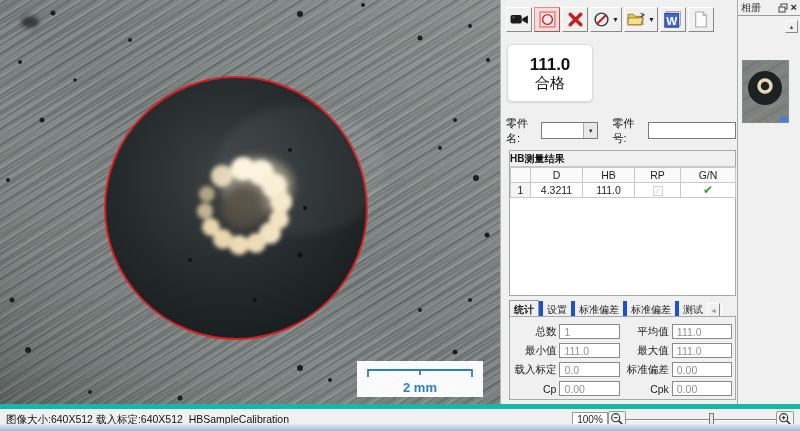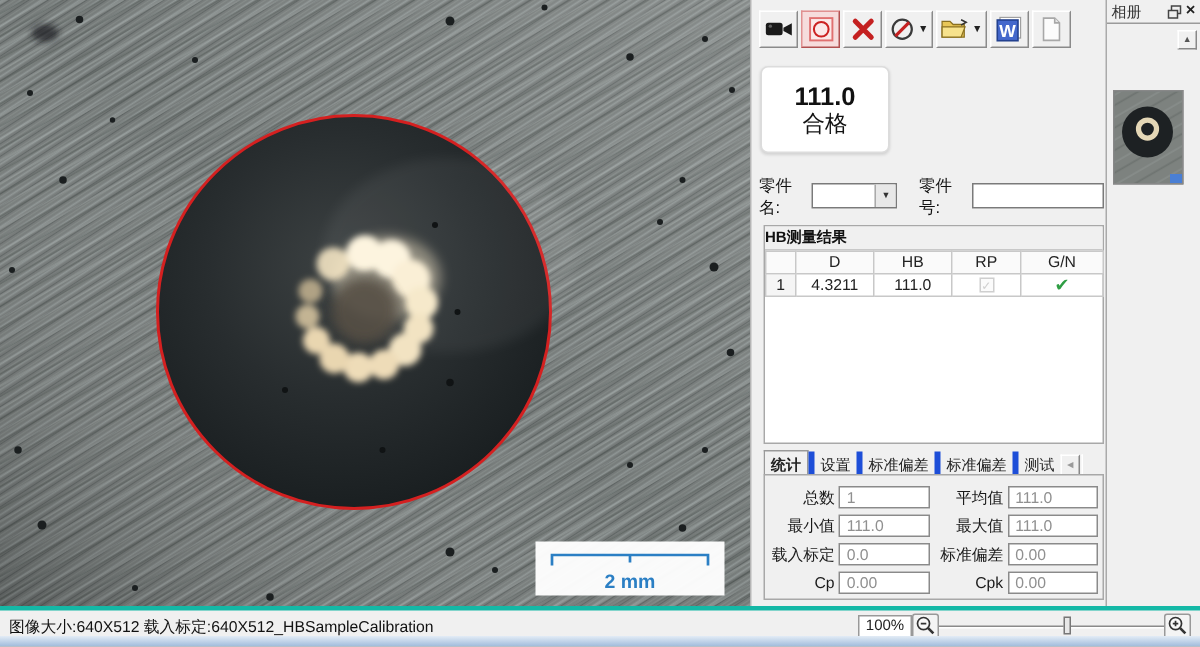--- a/index.html
+++ b/index.html
@@ -57,21 +57,21 @@
 
   
   .album-panel { position:absolute; left:737px; top:0; width:63px; height:404px; background:#f0f0f0; border-left:1px solid #aaa; }
   .album-title { height:16px; display:flex; align-items:center; padding:0 3px; border-bottom:1px solid #9a9a9a; }
   .album-title-text { font-size:10px; color:#333; flex:1; }
   .album-close { font-size:11px; font-weight:bold; color:#222; line-height:1; margin-left:3px; }
   .album-scroll-up { position:absolute; right:2px; top:20px; width:13px; height:13px; background:#f0f0f0; border:1px solid; border-color:#fff #888 #888 #fff; font-size:6px; color:#555; display:flex; align-items:center; justify-content:center; }
   .album-thumb { position:absolute; left:4px; top:60px; width:47px; height:63px; border:1px solid #888; background:#7a7f7e; }
 
   
-  .status-bar { position:absolute; left:0; top:404px; width:800px; height:20px; background:#f0f0f0; border-top:3px solid #14b8a6; }
+  .status-bar { position:absolute; left:0; top:404px; width:800px; height:20px; background:#f0f0f0; border-top:5px solid #14b8a6; }
   .status-text { position:absolute; left:6px; top:4px; font-size:10.5px; color:#111; white-space:nowrap; }
   .zoom-controls { position:absolute; right:6px; top:1px; height:18px; display:flex; align-items:center; gap:0; }
   .zoom-label { width:36px; height:15px; background:#fff; border:1px solid #999; font-size:10px; color:#222; text-align:center; line-height:14px; }
   .mag-btn { width:18px; height:17px; background:#f4f4f4; border:1px solid #999; border-radius:2px; display:flex; align-items:center; justify-content:center; }
   .zoom-slider { position:relative; width:150px; height:14px; }
   .zoom-track { position:absolute; left:0; right:0; top:7px; border-top:1px solid #8a8a8a; border-bottom:1px solid #fff; }
   .zoom-handle { position:absolute; left:55%; top:1px; width:5px; height:12px; background:#e8e8e8; border:1px solid #777; }
 
   .bottom-strip { position:absolute; left:0; top:424px; width:800px; height:7px; background:linear-gradient(#e3ecf6, #9fbbdb); }
 </style>

